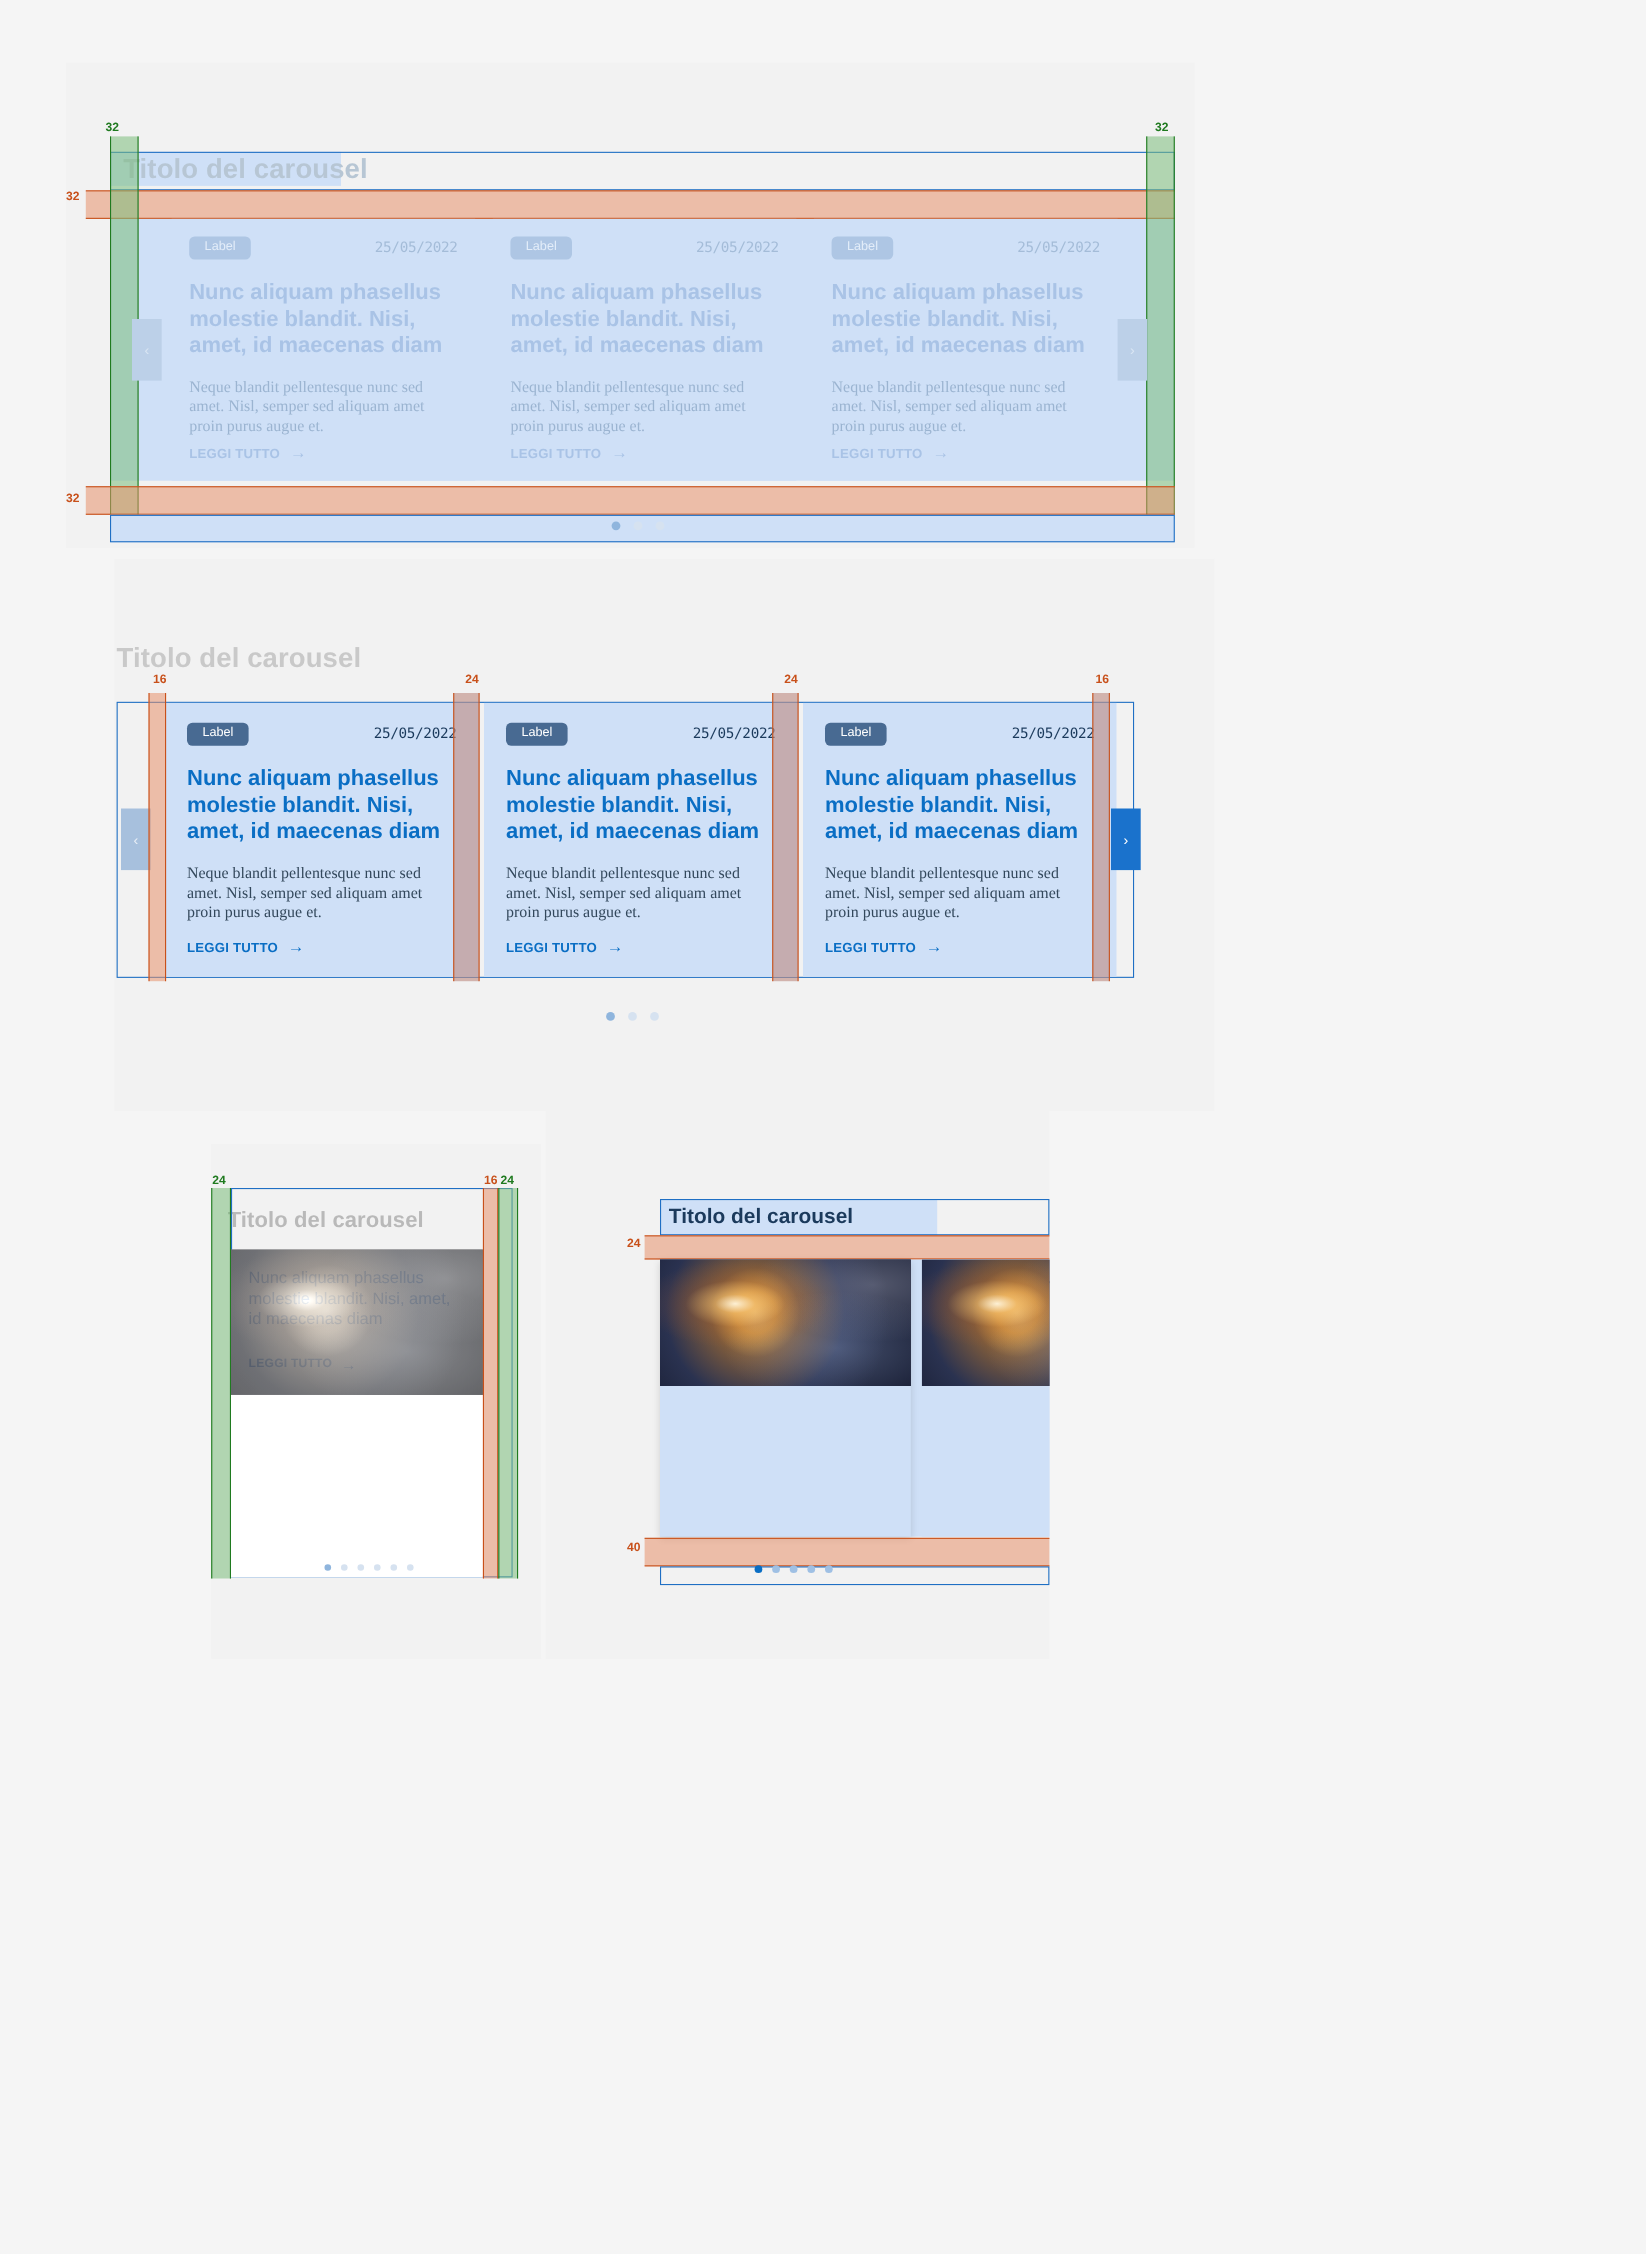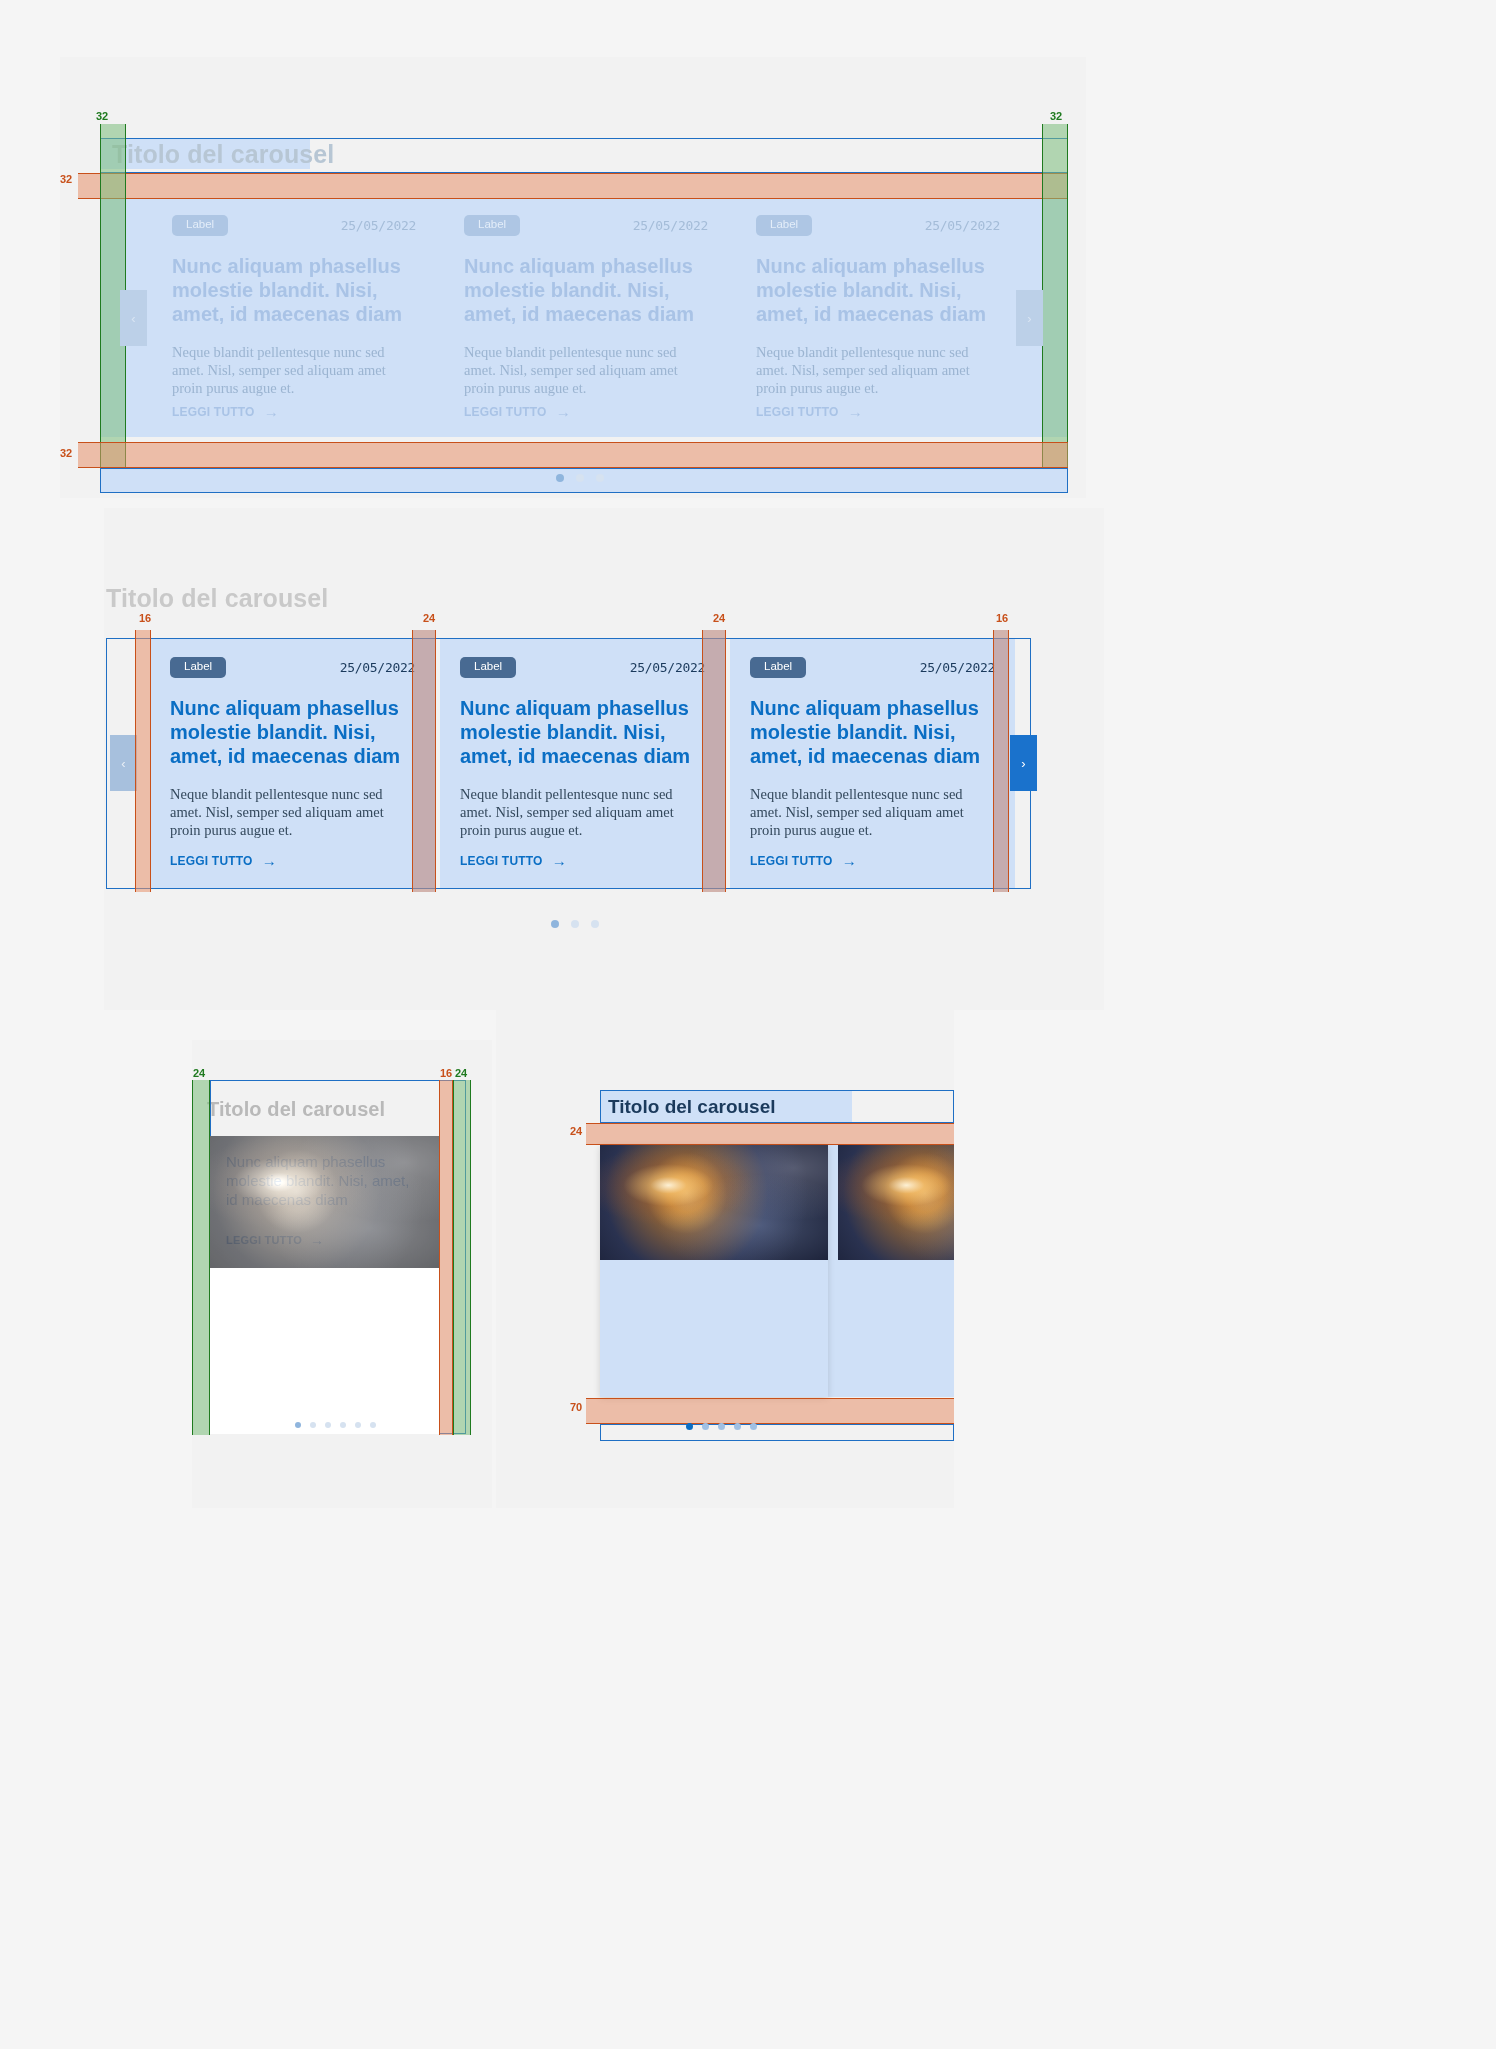--- a/index.html
+++ b/index.html
@@ -377,21 +377,21 @@
   <div style="padding:14px 15px 0; width:228px;">
     <div class="mob-txt-h">Nunc aliquam molestie bland. id maecenas d</div>
     <div class="mob-readmore" style="margin-top:20px;">
       <span>LEGGI TUTTO</span>
       <span style="font-size:14px;font-weight:normal;">→</span>
     </div>
   </div>
 </div>
 
 <div class="meas-h" style="left:586px; top:1398px; width:368px; height:26px;"></div>
-<div class="tick" style="left:570px; top:1402px;">70</div>
+<div class="tick" style="left:570px; top:1402px;">40</div>
 
 <div class="sel-box" style="left:600px; top:1424px; width:354px; height:17px;"></div>
 
 <div class="dots" style="left:686px; top:1423px; gap:9px;">
   <span class="dot active-strong" style="width:7px;height:7px;"></span>
   <span class="dot" style="width:7px;height:7px;background:#9fc0e4;"></span>
   <span class="dot" style="width:7px;height:7px;background:#9fc0e4;"></span>
   <span class="dot" style="width:7px;height:7px;background:#9fc0e4;"></span>
   <span class="dot" style="width:7px;height:7px;background:#9fc0e4;"></span>
 </div>

